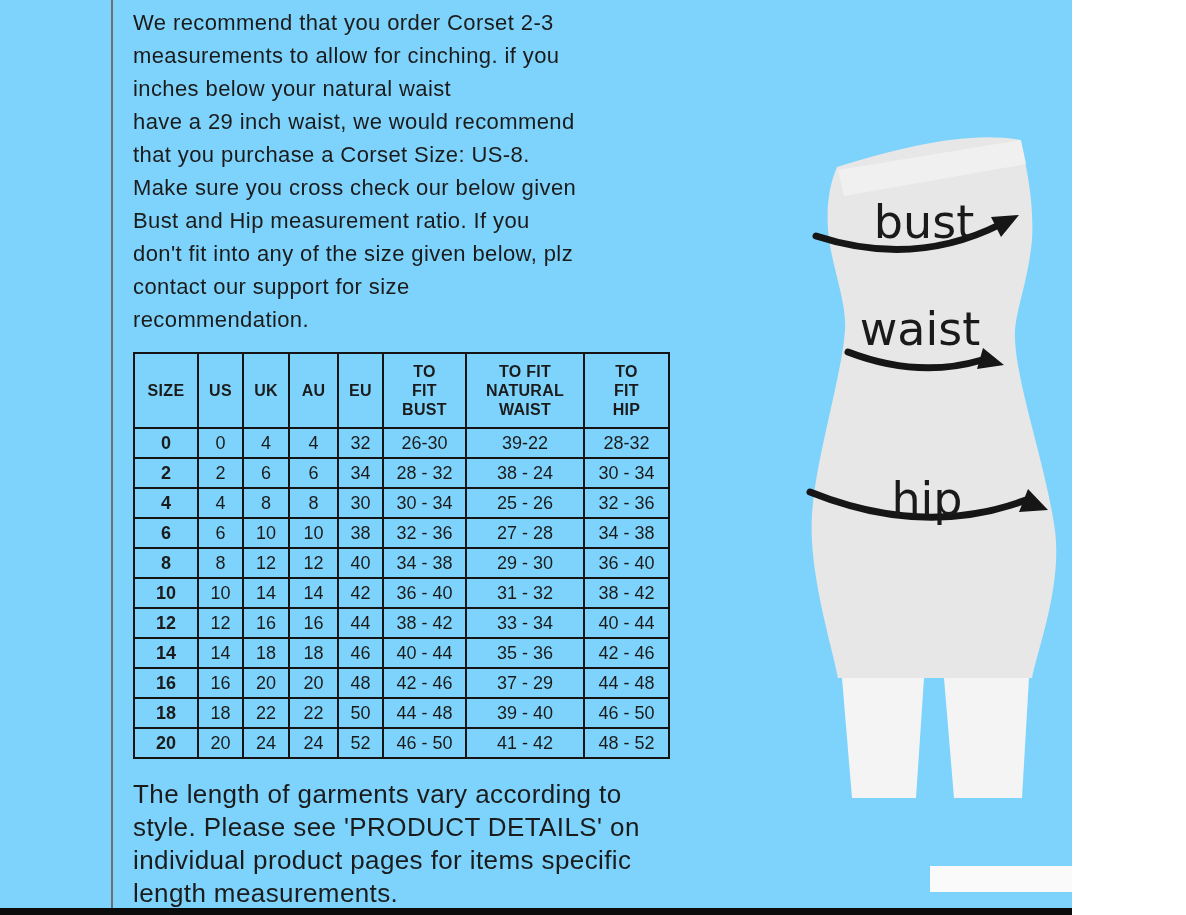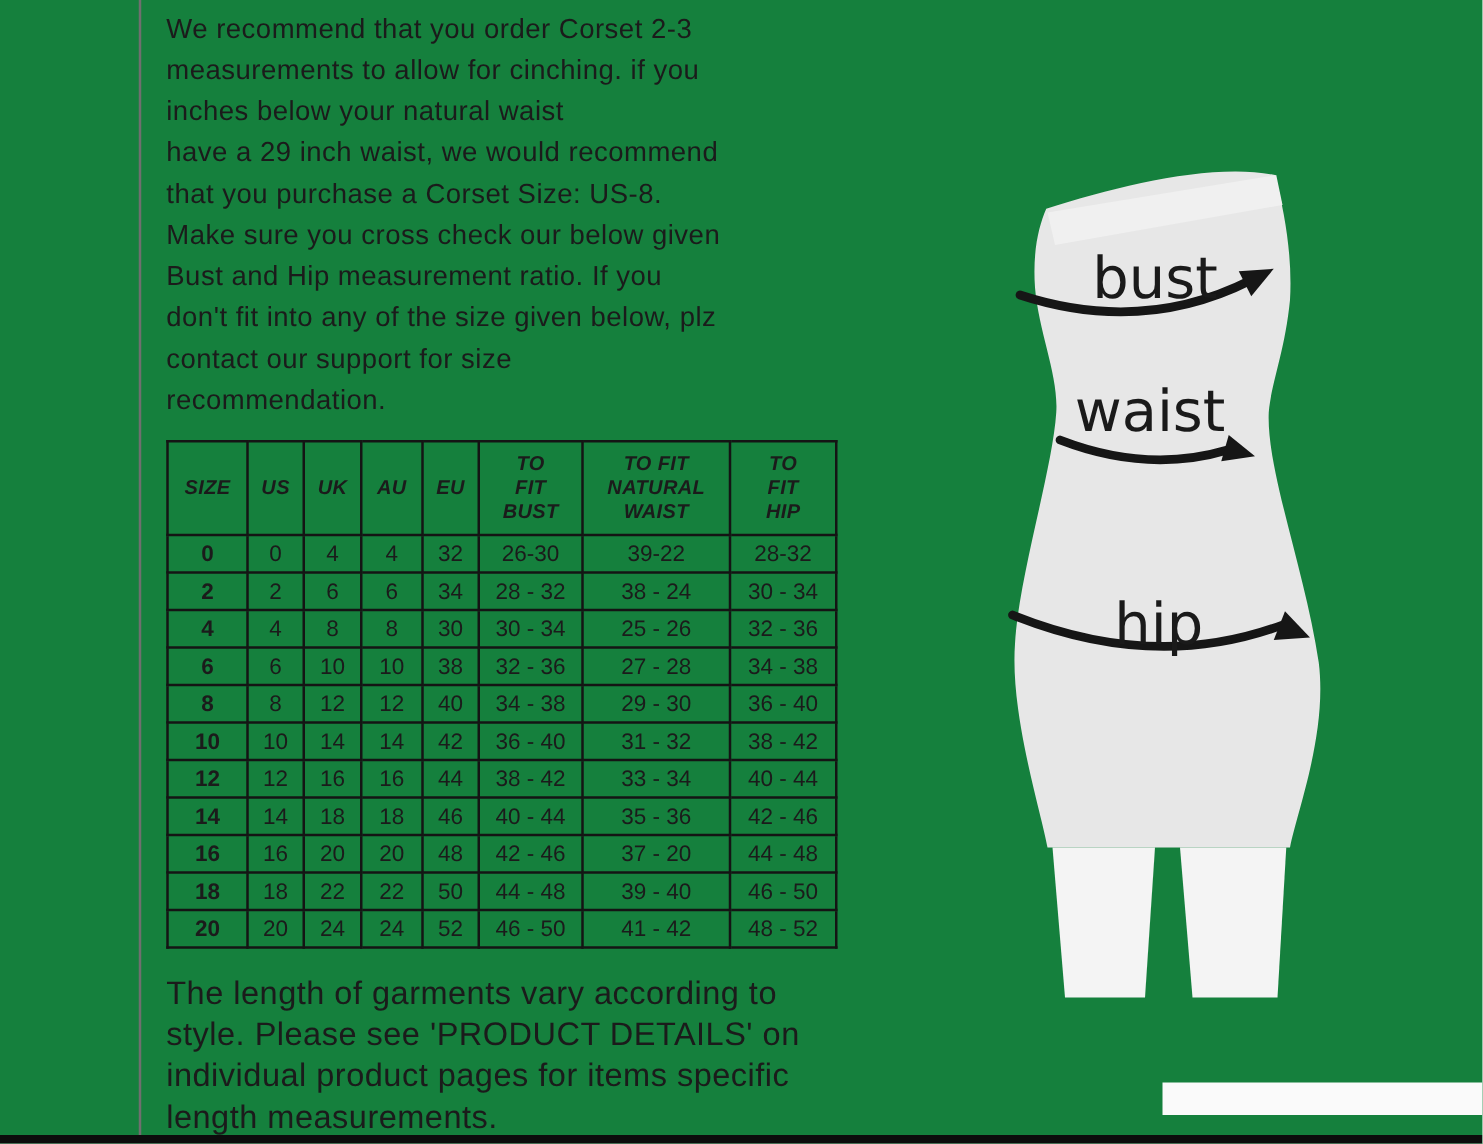--- a/index.html
+++ b/index.html
@@ -1,35 +1,35 @@
 <!DOCTYPE html>
 <html><head>
 <meta charset="utf-8">
 <style>
   html,body{margin:0;padding:0;background:#ffffff;}
   .page{
-    position:relative;width:1186px;height:915px;background:#15803d;overflow:hidden;
+    position:relative;width:1072px;height:915px;background:#7dd3fc;overflow:hidden;
     font-family:"Liberation Sans",sans-serif;color:#1c1c1c;
   }
   .vline{position:absolute;left:111px;top:0;width:2px;height:908px;background:#6f6f6f;}
   .bottom-bar{position:absolute;left:0;top:908px;width:1186px;height:7px;background:#0c0c0c;}
   .faint-band{position:absolute;left:930px;top:866px;width:256px;height:26px;background:#fafafa;}
 
   .intro{position:absolute;left:133px;top:6px;width:560px;
     font-size:22px;line-height:33px;letter-spacing:0.4px;color:#1b1b1b;}
   .footer{position:absolute;left:133px;top:778px;width:560px;
     font-size:26px;line-height:33px;letter-spacing:0.4px;color:#1b1b1b;}
 
   .size-table{position:absolute;left:133px;top:352px;border-collapse:collapse;table-layout:fixed;}
   .size-table th,.size-table td{
     border:2px solid #141414;text-align:center;vertical-align:middle;padding:0;color:#1b1b1b;
   }
   .size-table th{
     font-size:16px;font-weight:bold;line-height:19px;height:73px;
-    white-space:pre-line;letter-spacing:0.3px;font-style:italic;
+    white-space:pre-line;letter-spacing:0.3px;
   }
   .size-table td{font-size:18px;height:28px;}
   .size-table td.c-size{font-weight:bold;}
   .w0{width:64px}.w1{width:45px}.w2{width:46px}.w3{width:49px}
   .w4{width:45px}.w5{width:83px}.w6{width:118px}.w7{width:85px}
 
   .figure{position:absolute;left:786px;top:96px;width:400px;height:800px;}
   .fig-label{font-family:"DejaVu Sans",sans-serif;font-size:46px;fill:#1a1a1a;}
 </style>
 </head>
@@ -162,21 +162,21 @@
           <td>35 - 36</td>
           <td>42 - 46</td>
         </tr>
         <tr>
           <td class="c-size">16</td>
           <td>16</td>
           <td>20</td>
           <td>20</td>
           <td>48</td>
           <td>42 - 46</td>
-          <td>37 - 20</td>
+          <td>37 - 29</td>
           <td>44 - 48</td>
         </tr>
         <tr>
           <td class="c-size">18</td>
           <td>18</td>
           <td>22</td>
           <td>22</td>
           <td>50</td>
           <td>44 - 48</td>
           <td>39 - 40</td>

